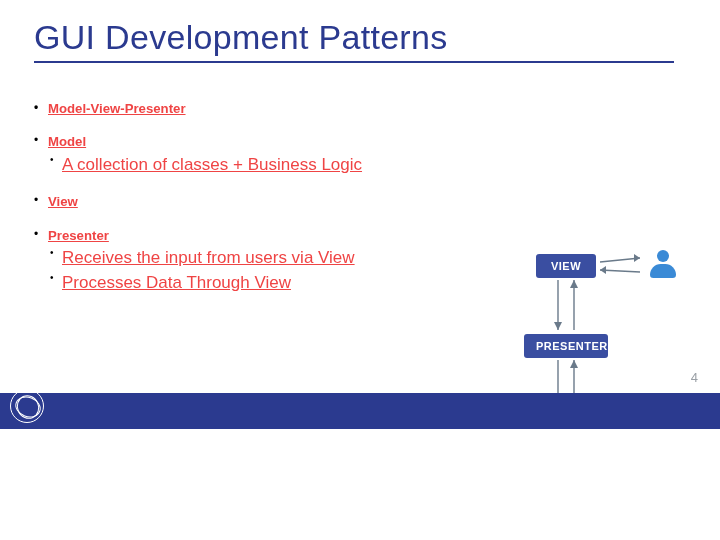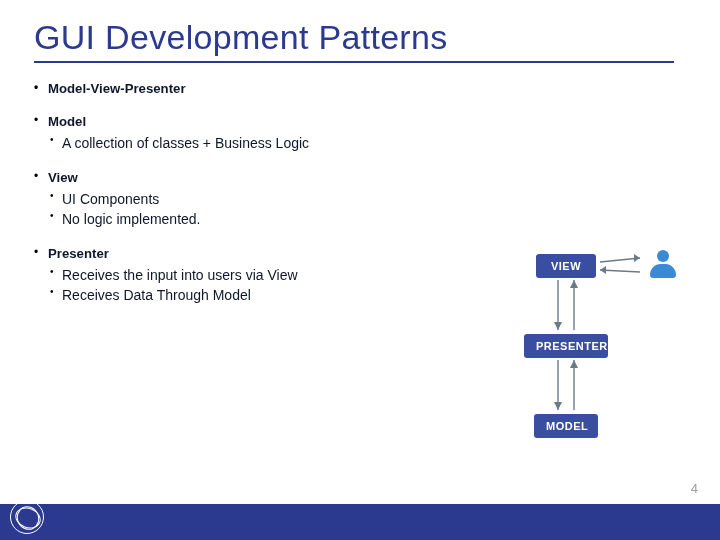--- a/index.html
+++ b/index.html
@@ -1,42 +1,43 @@
 <!DOCTYPE html>
 <html><head>
 <meta charset="utf-8">
 <style>
   * { box-sizing: border-box; margin: 0; padding: 0; }
   html, body { width: 720px; height: 540px; font-family: Arial, Helvetica, sans-serif; background: #fff; }
   .slide {
     position: relative;
     width: 720px;
-    height: 540px;
+    height: 429px;
     background: #fff;
     overflow: hidden;
   }
   .title {
     font-size: 34px;
     color: #2b3a8f;
     font-weight: 400;
     padding: 18px 0 4px 34px;
     letter-spacing: 0.3px;
   }
   .rule {
     height: 2px;
     width: 640px;
     margin-left: 34px;
     background: #2b3a8f;
   }
   .content {
     position: absolute;
     left: 34px;
-    top: 80px;
+    top: 100px;
     width: 390px;
-    color: #0f172a;
+    color: #ef4444;
+    text-decoration: underline;
   }
   ul.top { list-style: none; }
   ul.top > li {
     position: relative;
     padding-left: 14px;
     margin-bottom: 16px;
     font-size: 13.2px;
     line-height: 1.32;
   }
   ul.top > li::before {
@@ -45,21 +46,21 @@
     left: 0;
     top: 0;
     font-size: 12px;
     color: #000;
   }
   .b1 { font-weight: 700; }
   ul.sub { list-style: none; margin-top: 2px; }
   ul.sub > li {
     position: relative;
     padding-left: 14px;
-    font-size: 14px;
+    font-size: 17px;
     line-height: 1.45;
   }
   ul.sub > li::before {
     content: "•";
     position: absolute;
     left: 2px;
     top: 0;
     font-size: 10px;
     color: #000;
   }
@@ -141,30 +142,26 @@
       <li class="b1">Model-View-Presenter</li>
 
       <li class="tight">
         <span class="b1">Model</span>
         <ul class="sub">
           <li>A collection of classes + Business Logic</li>
         </ul>
       </li>
       <li class="tight">
         <span class="b1">View</span>
-        <ul class="sub">
-          <li>UI Components</li>
-          <li>No logic implemented.</li>
-        </ul>
       </li>
       <li class="tight">
         <span class="b1">Presenter</span>
         <ul class="sub">
-          <li>Receives the input into users via View</li>
-          <li>Receives Data Through Model</li>
+          <li>Receives the input from users via View</li>
+          <li>Processes Data Through View</li>
         </ul>
       </li>
     </ul>
   </div>
 
   <div class="diagram">
     <svg class="arrows">
 
       <line x1="164" y1="14" x2="204" y2="10"></line>
       <polygon points="204,10 198,6 198,14"></polygon>

